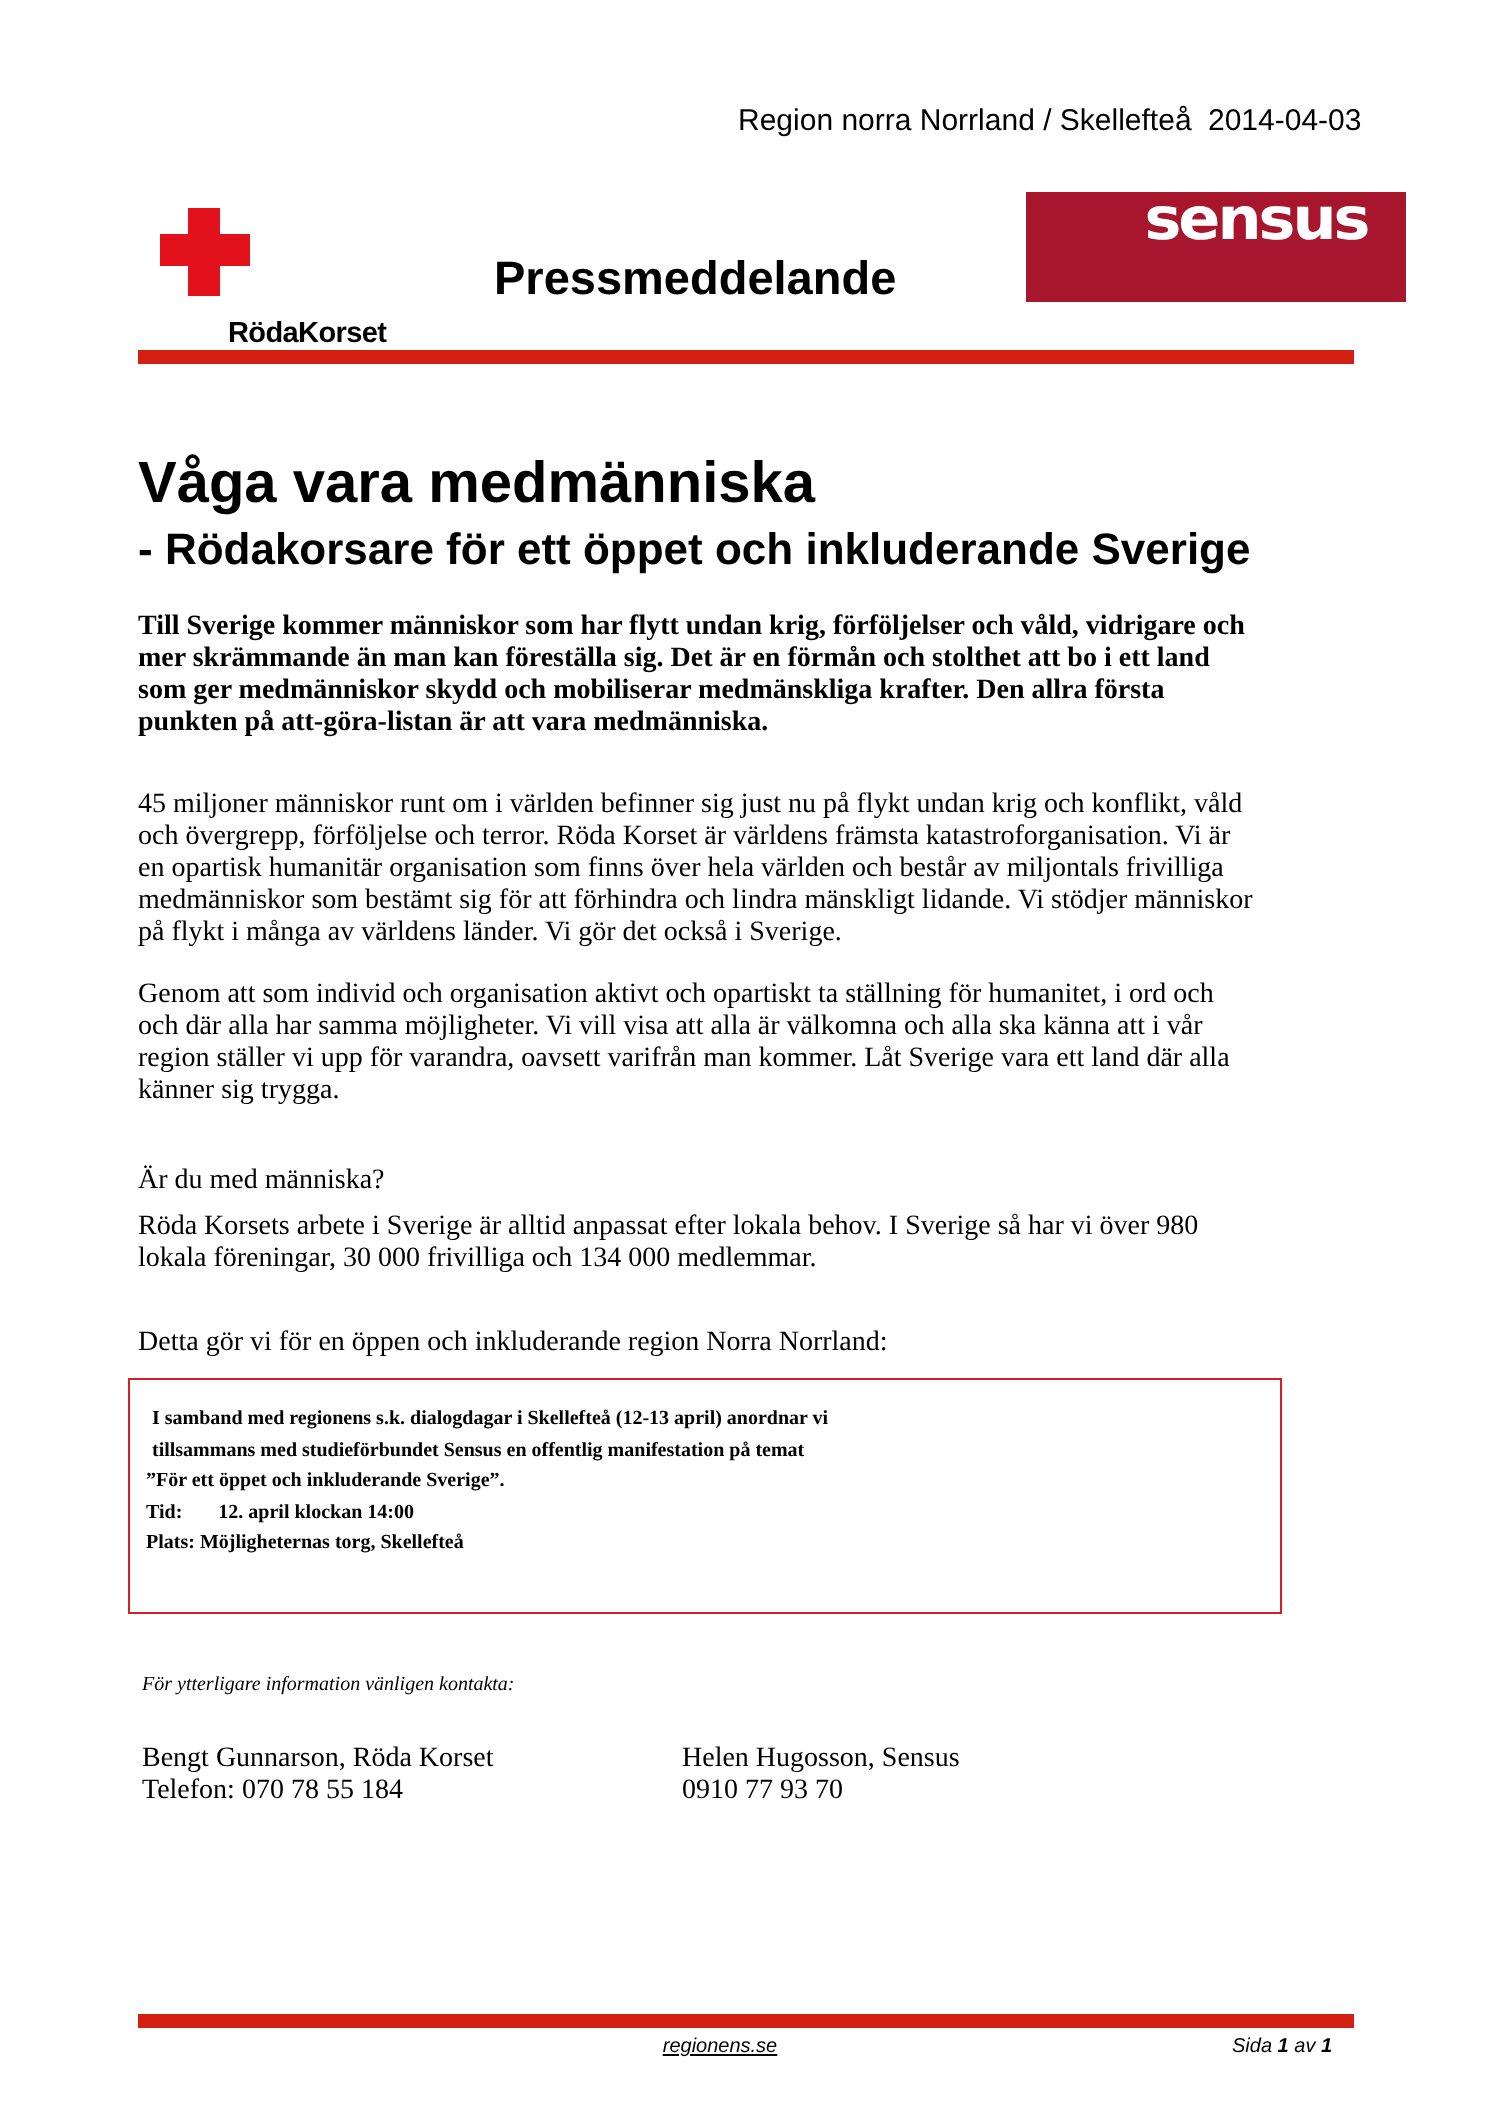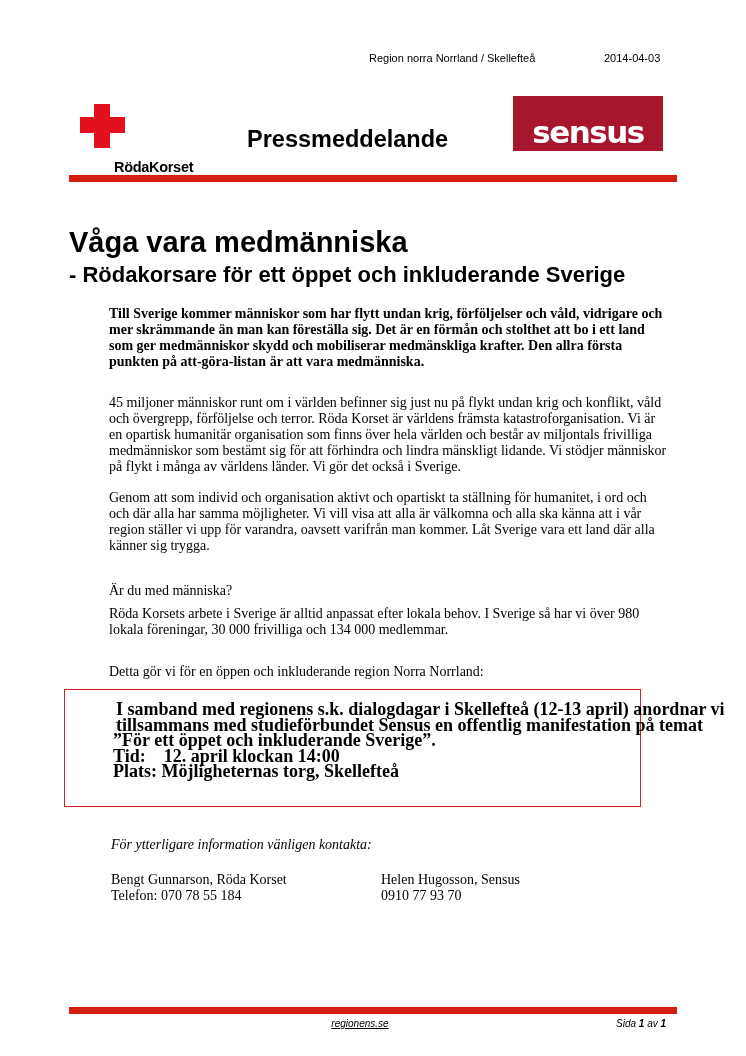--- a/index.html
+++ b/index.html
@@ -1,57 +1,57 @@
 <!DOCTYPE html>
 <html><head>
 <meta charset="utf-8">
 <style>
   html, body { margin: 0; padding: 0; background: #ffffff; }
   body { width: 746px; height: 1056px; position: relative; overflow: hidden; color: #000; }
   .abs { position: absolute; }
   .sans { font-family: "Liberation Sans", "DejaVu Sans", sans-serif; }
-  .serif { font-family: "Liberation Serif", "DejaVu Serif", serif; margin-left: 40px; }
+  .serif { font-family: "Liberation Serif", "DejaVu Serif", serif; }
 
-  #header-meta { top: 52px; left: 0; width: 746px; height: 18px; font-size: 11px; }
+  #header-meta { top: 52px; left: 0; width: 746px; height: 18px; font-size: 15px; }
   #region-text { left: 369px; top: 0; white-space: nowrap; }
   #date-text { left: 604px; top: 0; white-space: nowrap; text-align: center; }
 
   #rk-logo { left: 78px; top: 102px; width: 130px; height: 50px; }
   .cross-v { position: absolute; left: 16px; top: 2px; width: 16px; height: 44px; background: #e3111b; }
   .cross-h { position: absolute; left: 2px; top: 15px; width: 45px; height: 16px; background: #e3111b; }
   #rk-name { position: absolute; left: 36px; top: 29px; font-size: 14.5px; font-weight: bold; letter-spacing: -0.3px; white-space: nowrap; margin-top: 28px; }
 
   #press-title { left: 247px; top: 126px; font-size: 23.5px; font-weight: bold; white-space: nowrap; }
 
-  #sensus-logo { left: 513px; top: 96px; width: 150px; height: 55px; background: #a8162e; display: flex; align-items: flex-end; justify-content: center; }
+  #sensus-logo { left: 513px; top: 96px; width: 150px; height: 55px; background: #a8162e; display: flex; align-items: flex-start; justify-content: center; padding-left: 40px; }
   #sensus-word { color: #ffffff; font-size: 31px; font-weight: 900; letter-spacing: -1.5px; font-family: "DejaVu Sans", sans-serif; transform: scaleY(0.95); margin-top: -4px; }
 
   .red-bar { left: 69px; width: 608px; height: 7px; background: #d42012; }
   #top-bar { top: 175px; }
   #bottom-bar { top: 1007px; }
 
   #main-title { left: 69px; top: 226px; font-size: 29px; font-weight: bold; white-space: nowrap; text-align: right; }
   #sub-title { left: 69px; top: 262px; font-size: 22px; font-weight: bold; white-space: nowrap; }
 
   .para { left: 69px; width: 620px; font-size: 14px; line-height: 16px; }
   .para .ln { display: block; white-space: nowrap; }
   #lead { top: 306px; font-weight: bold; }
   #p1 { top: 395px; }
   #p2 { top: 490px; }
   #p3 { top: 583px; }
   #p4 { top: 606px; }
   #p5 { top: 664px; }
 
   #event-box { left: 64px; top: 689px; width: 575px; height: 116px; border: 1.5px solid #d41f26; }
-  #event-text { position: absolute; left: 8px; top: 12px; font-size: 18px; line-height: 15.5px; font-weight: bold; }
+  #event-text { position: absolute; left: 8px; top: 12px; font-size: 10px; line-height: 15.5px; font-weight: bold; }
   #event-text .ln { display: block; white-space: nowrap; }
   #event-text .ind { padding-left: 3px; }
   .tid-gap { display: inline-block; width: 18px; }
 
-  #contact-intro { left: 71px; top: 837px; font-size: 14px; font-style: italic; white-space: nowrap; }
+  #contact-intro { left: 71px; top: 837px; font-size: 10px; font-style: italic; white-space: nowrap; }
   .contact { top: 872px; font-size: 14px; line-height: 16px; }
   .contact .ln { display: block; white-space: nowrap; }
   #contact-1 { left: 71px; }
   #contact-2 { left: 341px; }
 
   #footer-link { left: 0; width: 746px; top: 1018px; text-align: center; font-size: 10px; font-style: italic; }
   #footer-link a { color: #000; text-decoration: underline; position: relative; left: -13px; }
   #footer-page { left: 616px; top: 1018px; font-size: 10px; font-style: italic; white-space: nowrap; }
   #footer-page b { font-weight: bold; }
 </style>

